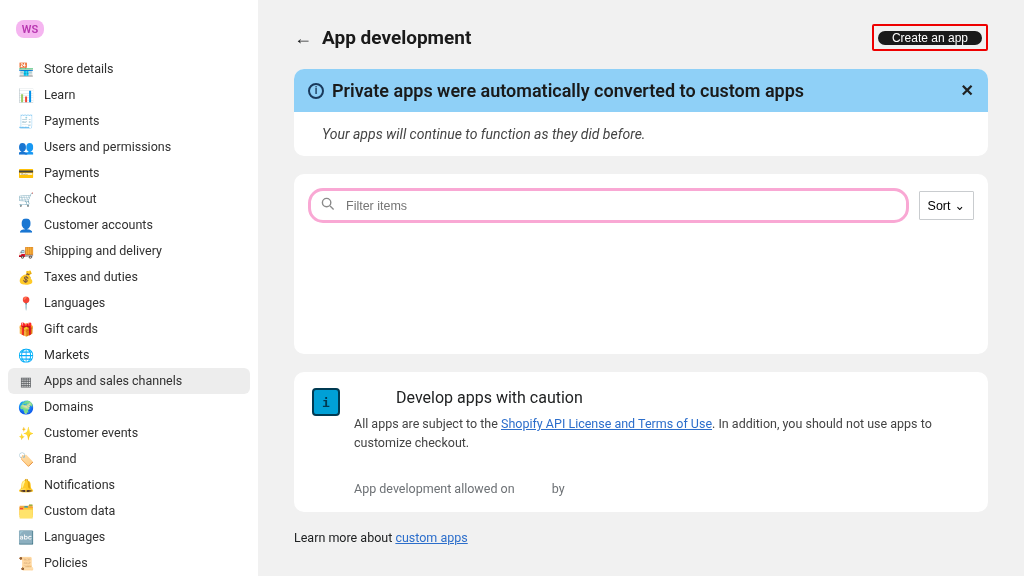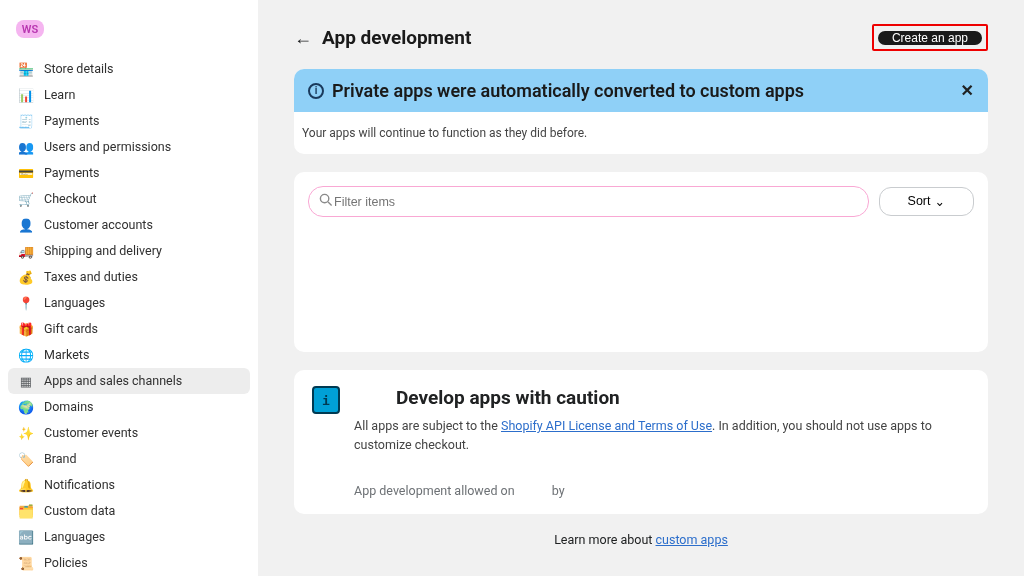--- a/index.html
+++ b/index.html
@@ -92,61 +92,61 @@
     align-items: center;
     gap: 8px;
   }
   .banner .info-icon {
     width: 16px; height: 16px; border: 2px solid #1a3a5c; border-radius: 50%;
     display: inline-flex; align-items: center; justify-content: center;
     font-size: 10px; font-weight: 700; color: #1a3a5c;
   }
   .banner .msg { font-weight: 600; font-size: 18px; color: #1a1a1a; flex: 1; }
   .banner .close { font-size: 16px; cursor: pointer; font-weight: 600; }
-  .card-body { padding: 14px 8px; font-size: 12px; color: #444; }
+  .card-body { padding: 14px 28px; font-size: 14px; color: #444; font-style: italic; }
   .filter-card { padding: 14px; min-height: 180px; }
   .filter-row { display: flex; gap: 10px; align-items: center; }
   .filter-input-wrap {
     flex: 1;
     display: flex;
     align-items: center;
-    border: 1px solid #f9a8d4;
+    border: 3px solid #f9a8d4;
     border-radius: 15px;
     padding: 6px 10px;
-    gap: 1px;
+    gap: 11px;
   }
   .filter-input-wrap input {
     border: none; outline: none; width: 100%;
     font-size: 12.5px; background: transparent;
   }
   .sort-btn {
     border: 1px solid #c9cccf;
     background: #fff;
-    border-radius: 12px;
-    padding: 6px 28px;
+    border-radius: 1px;
+    padding: 6px 8px;
     font-size: 12.5px;
     cursor: pointer;
-    display: flex; gap: 4px;
+    display: flex; align-items: center; gap: 4px;
   }
   .caution-card { padding: 16px 18px; display: flex; gap: 14px; align-items: flex-start; }
   .caution-icon {
     width: 28px; height: 28px;
     background: #00a0d6;
     border: 2px solid #003a52;
     border-radius: 4px;
     display: flex; align-items: center; justify-content: center;
     font-weight: 700; color: #003a52;
     font-family: monospace;
   }
   .caution-body { flex: 1; }
-  .caution-title { font-weight: 700; font-size: 19px; margin-bottom: 8px; padding-left: 42px; }
+  .caution-title { font-weight: 400; font-size: 16px; margin-bottom: 8px; padding-left: 42px; }
   .caution-text { font-size: 12.5px; color: #444; margin-bottom: 28px; line-height: 1.5; }
   .caution-text a { color: #2c6ecb; text-decoration: underline; }
   .caution-meta { font-size: 12.5px; color: #6d7175; }
-  .learn-more { text-align: center; font-size: 12.5px; margin-top: 16px; }
+  .learn-more { text-align: left; font-size: 12.5px; margin-top: 16px; }
   .learn-more a { color: #2c6ecb; text-decoration: underline; }
   .search-glass { color: #8a8a8a; font-size: 13px; }
 </style>
 </head>
 <body>
 
 <div class="app">
   <aside class="sidebar">
     <div class="ws-badge">WS</div>
     <ul class="nav">

